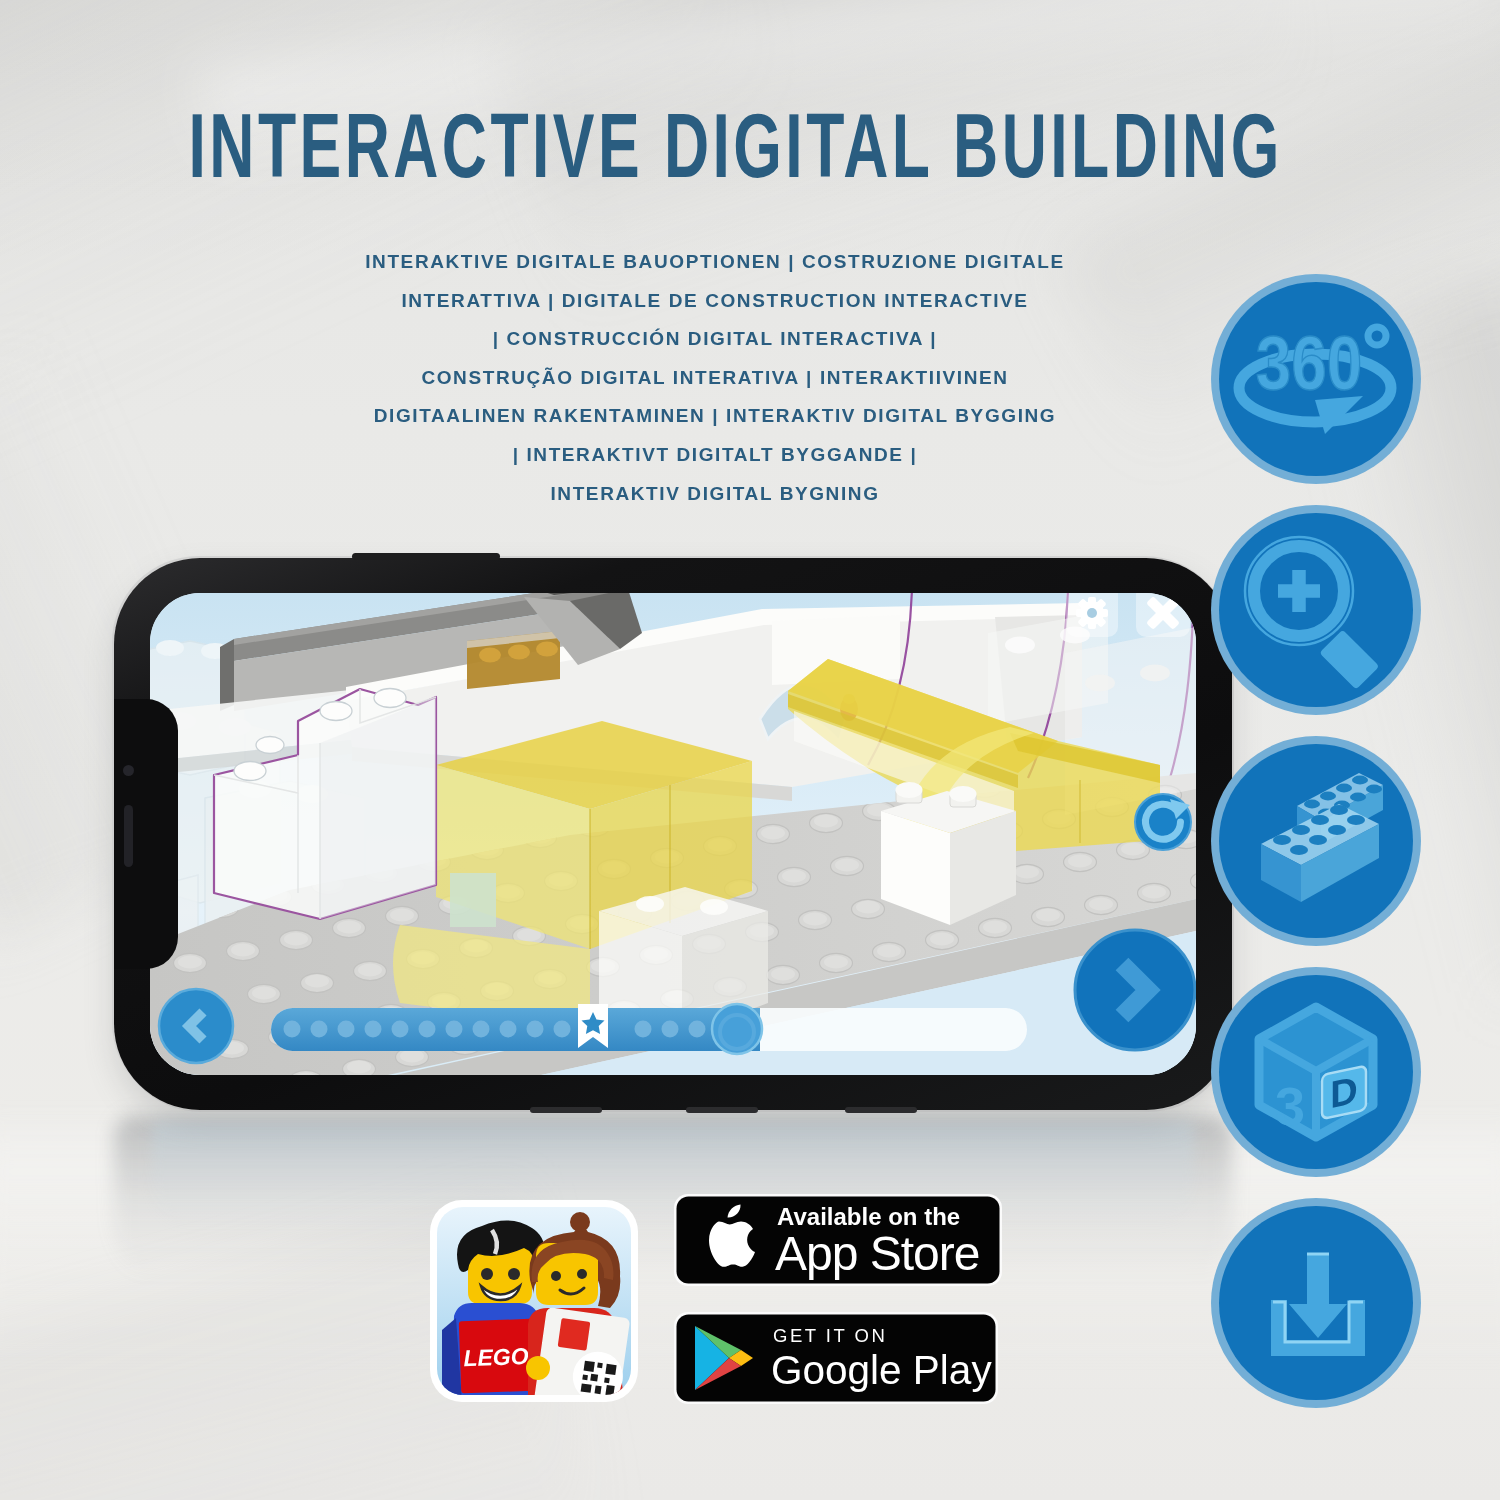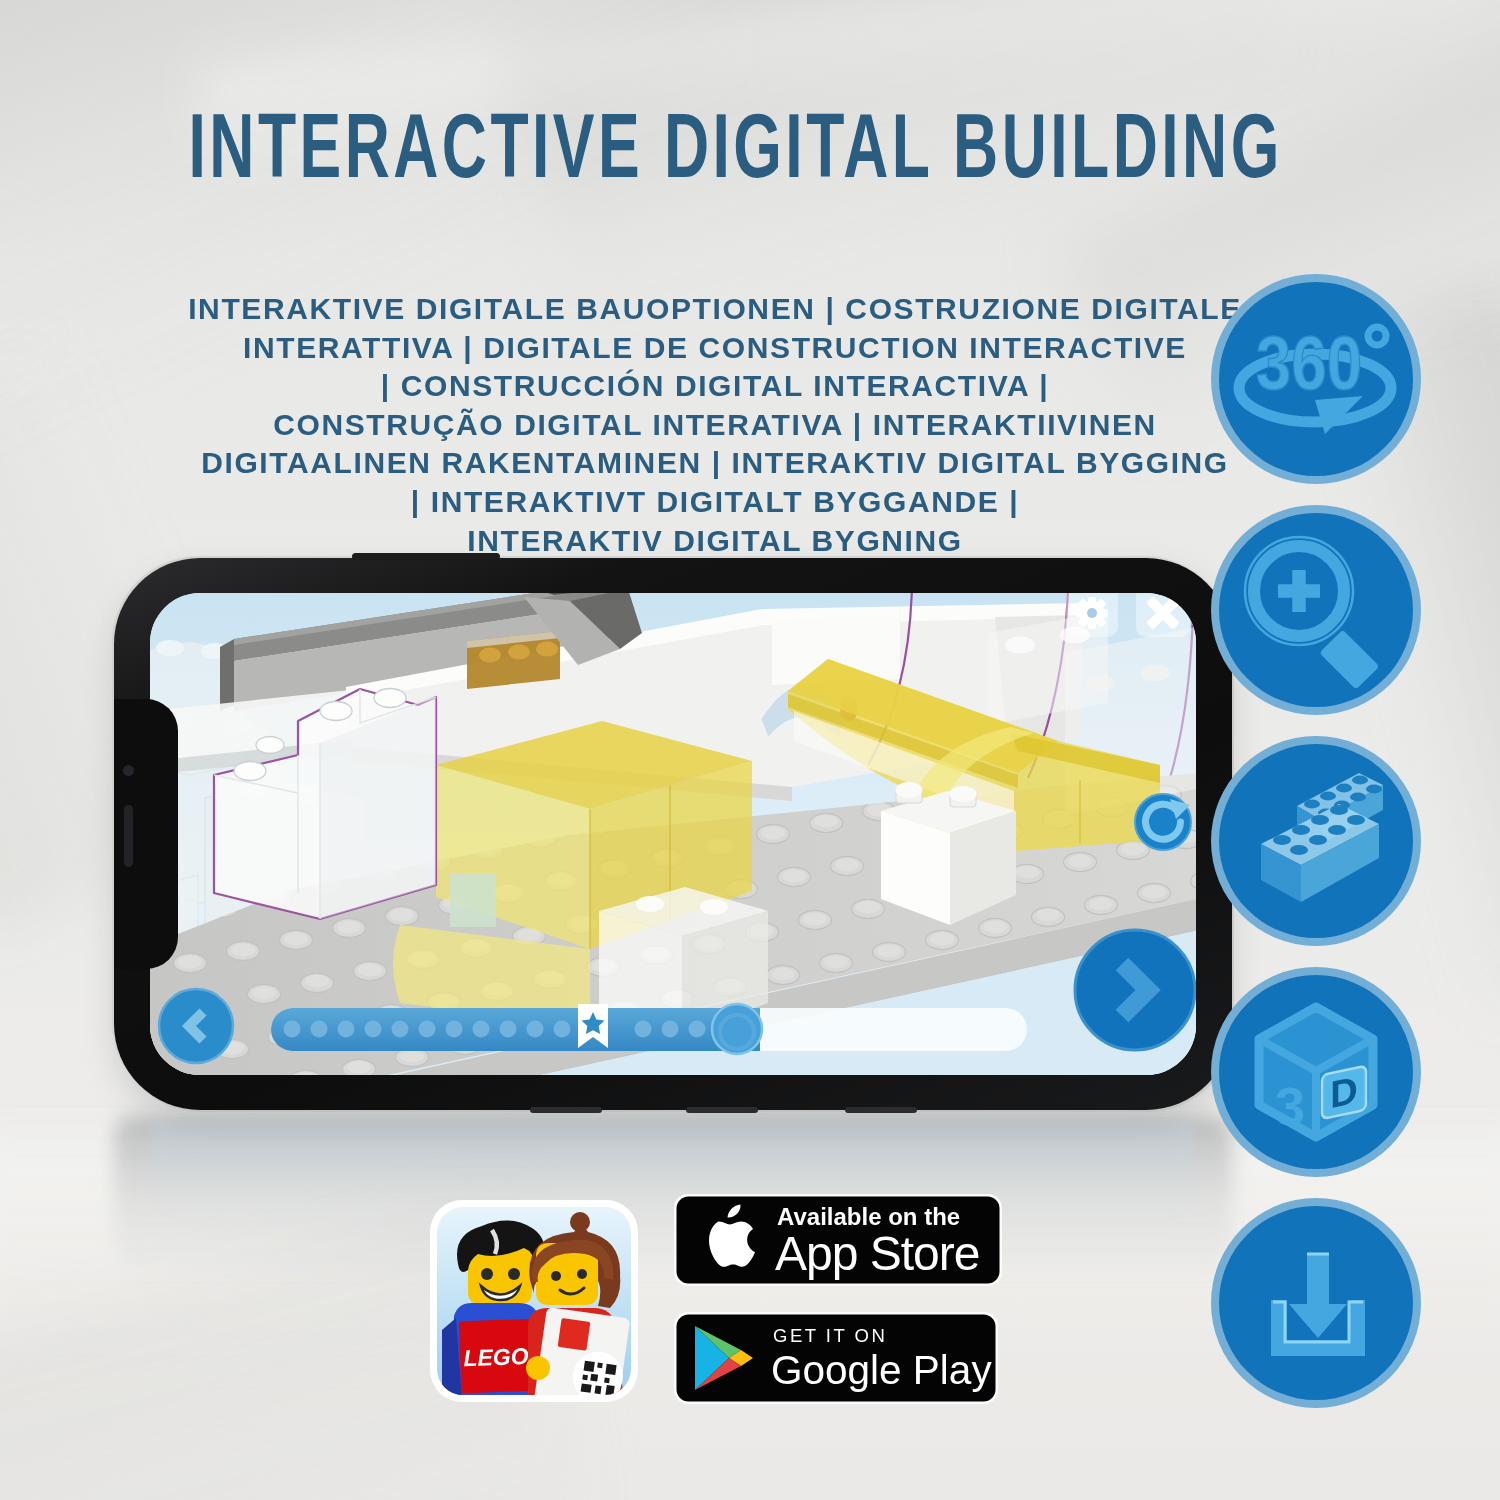--- a/index.html
+++ b/index.html
@@ -24,21 +24,21 @@
 <div class="abs" style="left:1080px;top:130px;width:560px;height:230px;transform:rotate(-24deg);background:linear-gradient(180deg,rgba(192,192,190,0.28),rgba(192,192,190,0));filter:blur(30px);"></div>
 
 <div class="abs" style="left:-40px;top:1134px;width:1580px;height:240px;background:linear-gradient(180deg,rgba(250,250,249,0.5),rgba(246,246,244,0.22) 55%,rgba(244,244,242,0));filter:blur(22px);"></div>
 
 <div class="abs" style="left:0;top:0;width:1500px;height:260px;background:linear-gradient(180deg,rgba(208,208,206,0.22),rgba(208,208,206,0));"></div>
 
 <div class="abs" style="left:-120px;top:1280px;width:700px;height:400px;transform:rotate(-15deg);background:linear-gradient(180deg,rgba(203,203,201,0.22),rgba(224,224,222,0));filter:blur(28px);"></div>
 
 <div class="abs" style="left:0;top:95px;width:1500px;text-align:center;color:#2a5d80;font-weight:bold;font-size:90px;letter-spacing:5px;transform:translateX(-41px) scaleX(0.694);transform-origin:750px 50%;white-space:nowrap;">INTERACTIVE DIGITAL BUILDING</div>
 
-<div class="abs" style="left:0;top:243px;width:1430px;text-align:center;color:#2a5d80;font-weight:bold;font-size:30px;letter-spacing:1.6px;line-height:38.6px;margin-top:47px;">
+<div class="abs" style="left:0;top:243px;width:1430px;text-align:center;color:#2a5d80;font-weight:bold;font-size:19px;letter-spacing:1.6px;line-height:38.6px;">
 INTERAKTIVE DIGITALE BAUOPTIONEN | COSTRUZIONE DIGITALE<br>
 INTERATTIVA | DIGITALE DE CONSTRUCTION INTERACTIVE<br>
 | CONSTRUCCIÓN DIGITAL INTERACTIVA |<br>
 CONSTRUÇÃO DIGITAL INTERATIVA | INTERAKTIIVINEN<br>
 DIGITAALINEN RAKENTAMINEN | INTERAKTIV DIGITAL BYGGING<br>
 | INTERAKTIVT DIGITALT BYGGANDE |<br>
 INTERAKTIV DIGITAL BYGNING
 </div>
 
 <div class="abs" style="left:114px;top:1116px;width:1118px;height:185px;border-radius:20px 20px 80px 80px;background:linear-gradient(180deg,rgba(84,90,96,0.32),rgba(126,132,138,0.13) 48%,rgba(160,166,170,0) 88%);filter:blur(9px);"></div>

